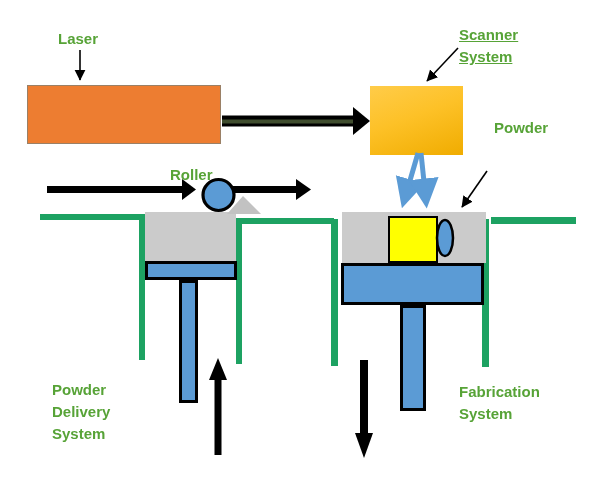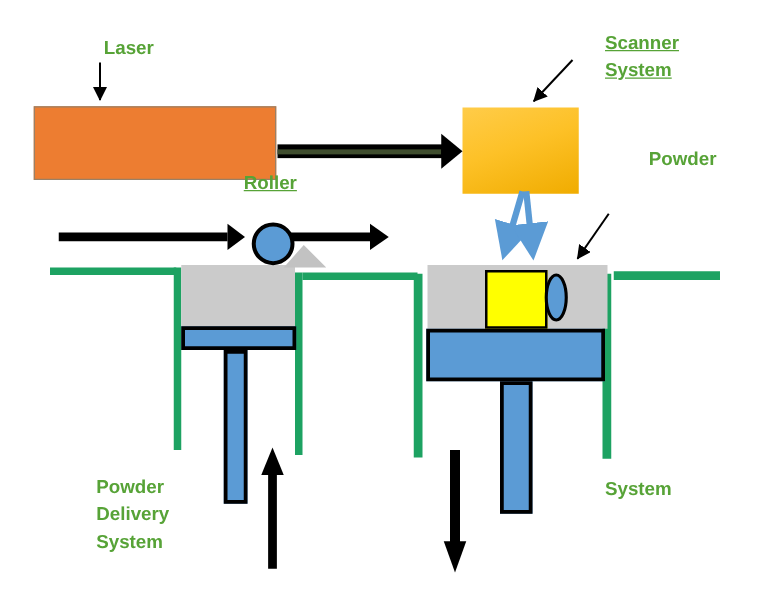--- a/index.html
+++ b/index.html
@@ -4,21 +4,20 @@
 <style>
   html,body{margin:0;padding:0;background:#ffffff;}
   #stage{
     position:relative;width:606px;height:481px;background:#ffffff;overflow:hidden;
     font-family:"Liberation Sans", sans-serif;
   }
   .abs{position:absolute;box-sizing:border-box;}
   .label{
     position:absolute;color:#57A337;font-weight:bold;font-size:15px;line-height:21px;
     white-space:nowrap;
-    margin-left:25px;
   }
   .label div{line-height:22px;}
   
   .green{background:#1DA262;}
   
   .powder{background:#CBCBCB;}
   
   .piston{background:#5B9BD5;border:3px solid #000;}
   
   #laser-box{left:27px;top:85px;width:194px;height:59px;background:#ED7D31;border:1px solid #9a8066;}
@@ -36,21 +35,21 @@
   
   #powder-left{left:145px;top:212px;width:91px;height:50px;}
   #powder-right{left:342px;top:212px;width:144px;height:51px;}
   
   #platform-left{left:145px;top:261px;width:92px;height:19px;}
   #stem-left{left:179px;top:280px;width:19px;height:123px;}
   #platform-right{left:341px;top:263px;width:143px;height:42px;}
   #stem-right{left:400px;top:305px;width:26px;height:106px;}
   
   #label-laser{left:58px;top:28px;}
-  #label-roller{left:170px;top:136px;text-decoration:underline;}
+  #label-roller{left:170px;top:164px;}
   #label-scanner{left:459px;top:24px;text-decoration:underline;}
   #label-powder-bed{left:494px;top:117px;}
   #label-pds{left:52px;top:379px;}
   #label-fab{left:459px;top:381px;}
   svg.overlay{position:absolute;left:0;top:0;width:606px;height:481px;pointer-events:none;}
 </style>
 </head>
 <body>
 
 <div id="stage">
@@ -144,16 +143,17 @@
     <div>Powder</div>
   </div>
 
   <div class="label" id="label-pds">
     <div>Powder</div>
     <div>Delivery</div>
     <div>System</div>
   </div>
 
   <div class="label" id="label-fab">
+    <div>Fabrication</div>
     <div>System</div>
   </div>
 
 </div>
 
 </body></html>

